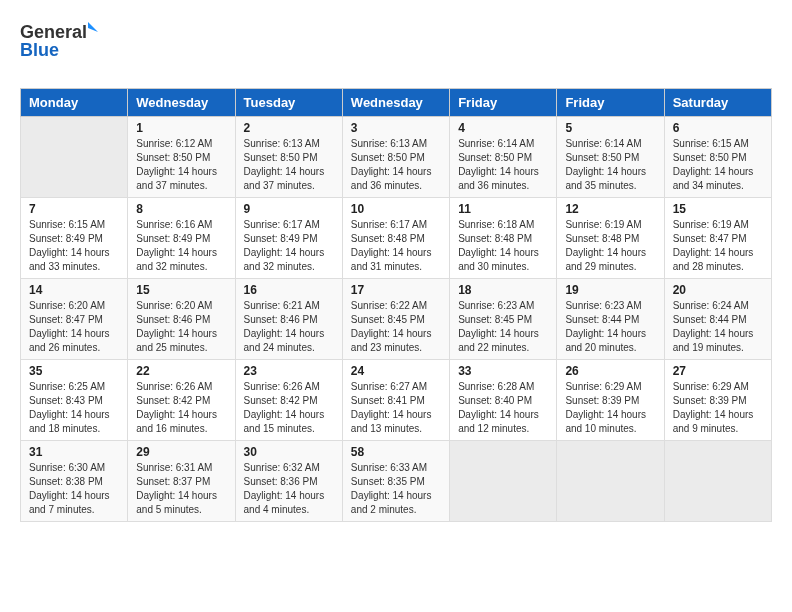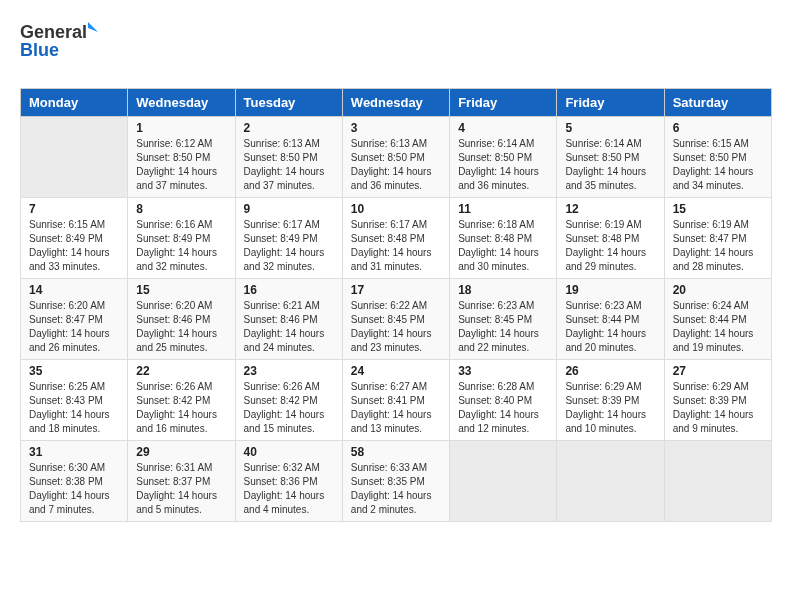--- a/index.html
+++ b/index.html
@@ -230,21 +230,21 @@
       <tr class="row-odd">
         <td>
           <div class="day-num">31</div>
           <div class="day-info">Sunrise: 6:30 AM<br>Sunset: 8:38 PM<br>Daylight: 14 hours <br>and 7 minutes.</div>
         </td>
         <td>
           <div class="day-num">29</div>
           <div class="day-info">Sunrise: 6:31 AM<br>Sunset: 8:37 PM<br>Daylight: 14 hours <br>and 5 minutes.</div>
         </td>
         <td>
-          <div class="day-num">40</div>
+          <div class="day-num">30</div>
           <div class="day-info">Sunrise: 6:32 AM<br>Sunset: 8:36 PM<br>Daylight: 14 hours <br>and 4 minutes.</div>
         </td>
         <td>
           <div class="day-num">58</div>
           <div class="day-info">Sunrise: 6:33 AM<br>Sunset: 8:35 PM<br>Daylight: 14 hours <br>and 2 minutes.</div>
         </td>
         <td class="empty-cell"></td>
         <td class="empty-cell"></td>
         <td class="empty-cell"></td>
       </tr>

